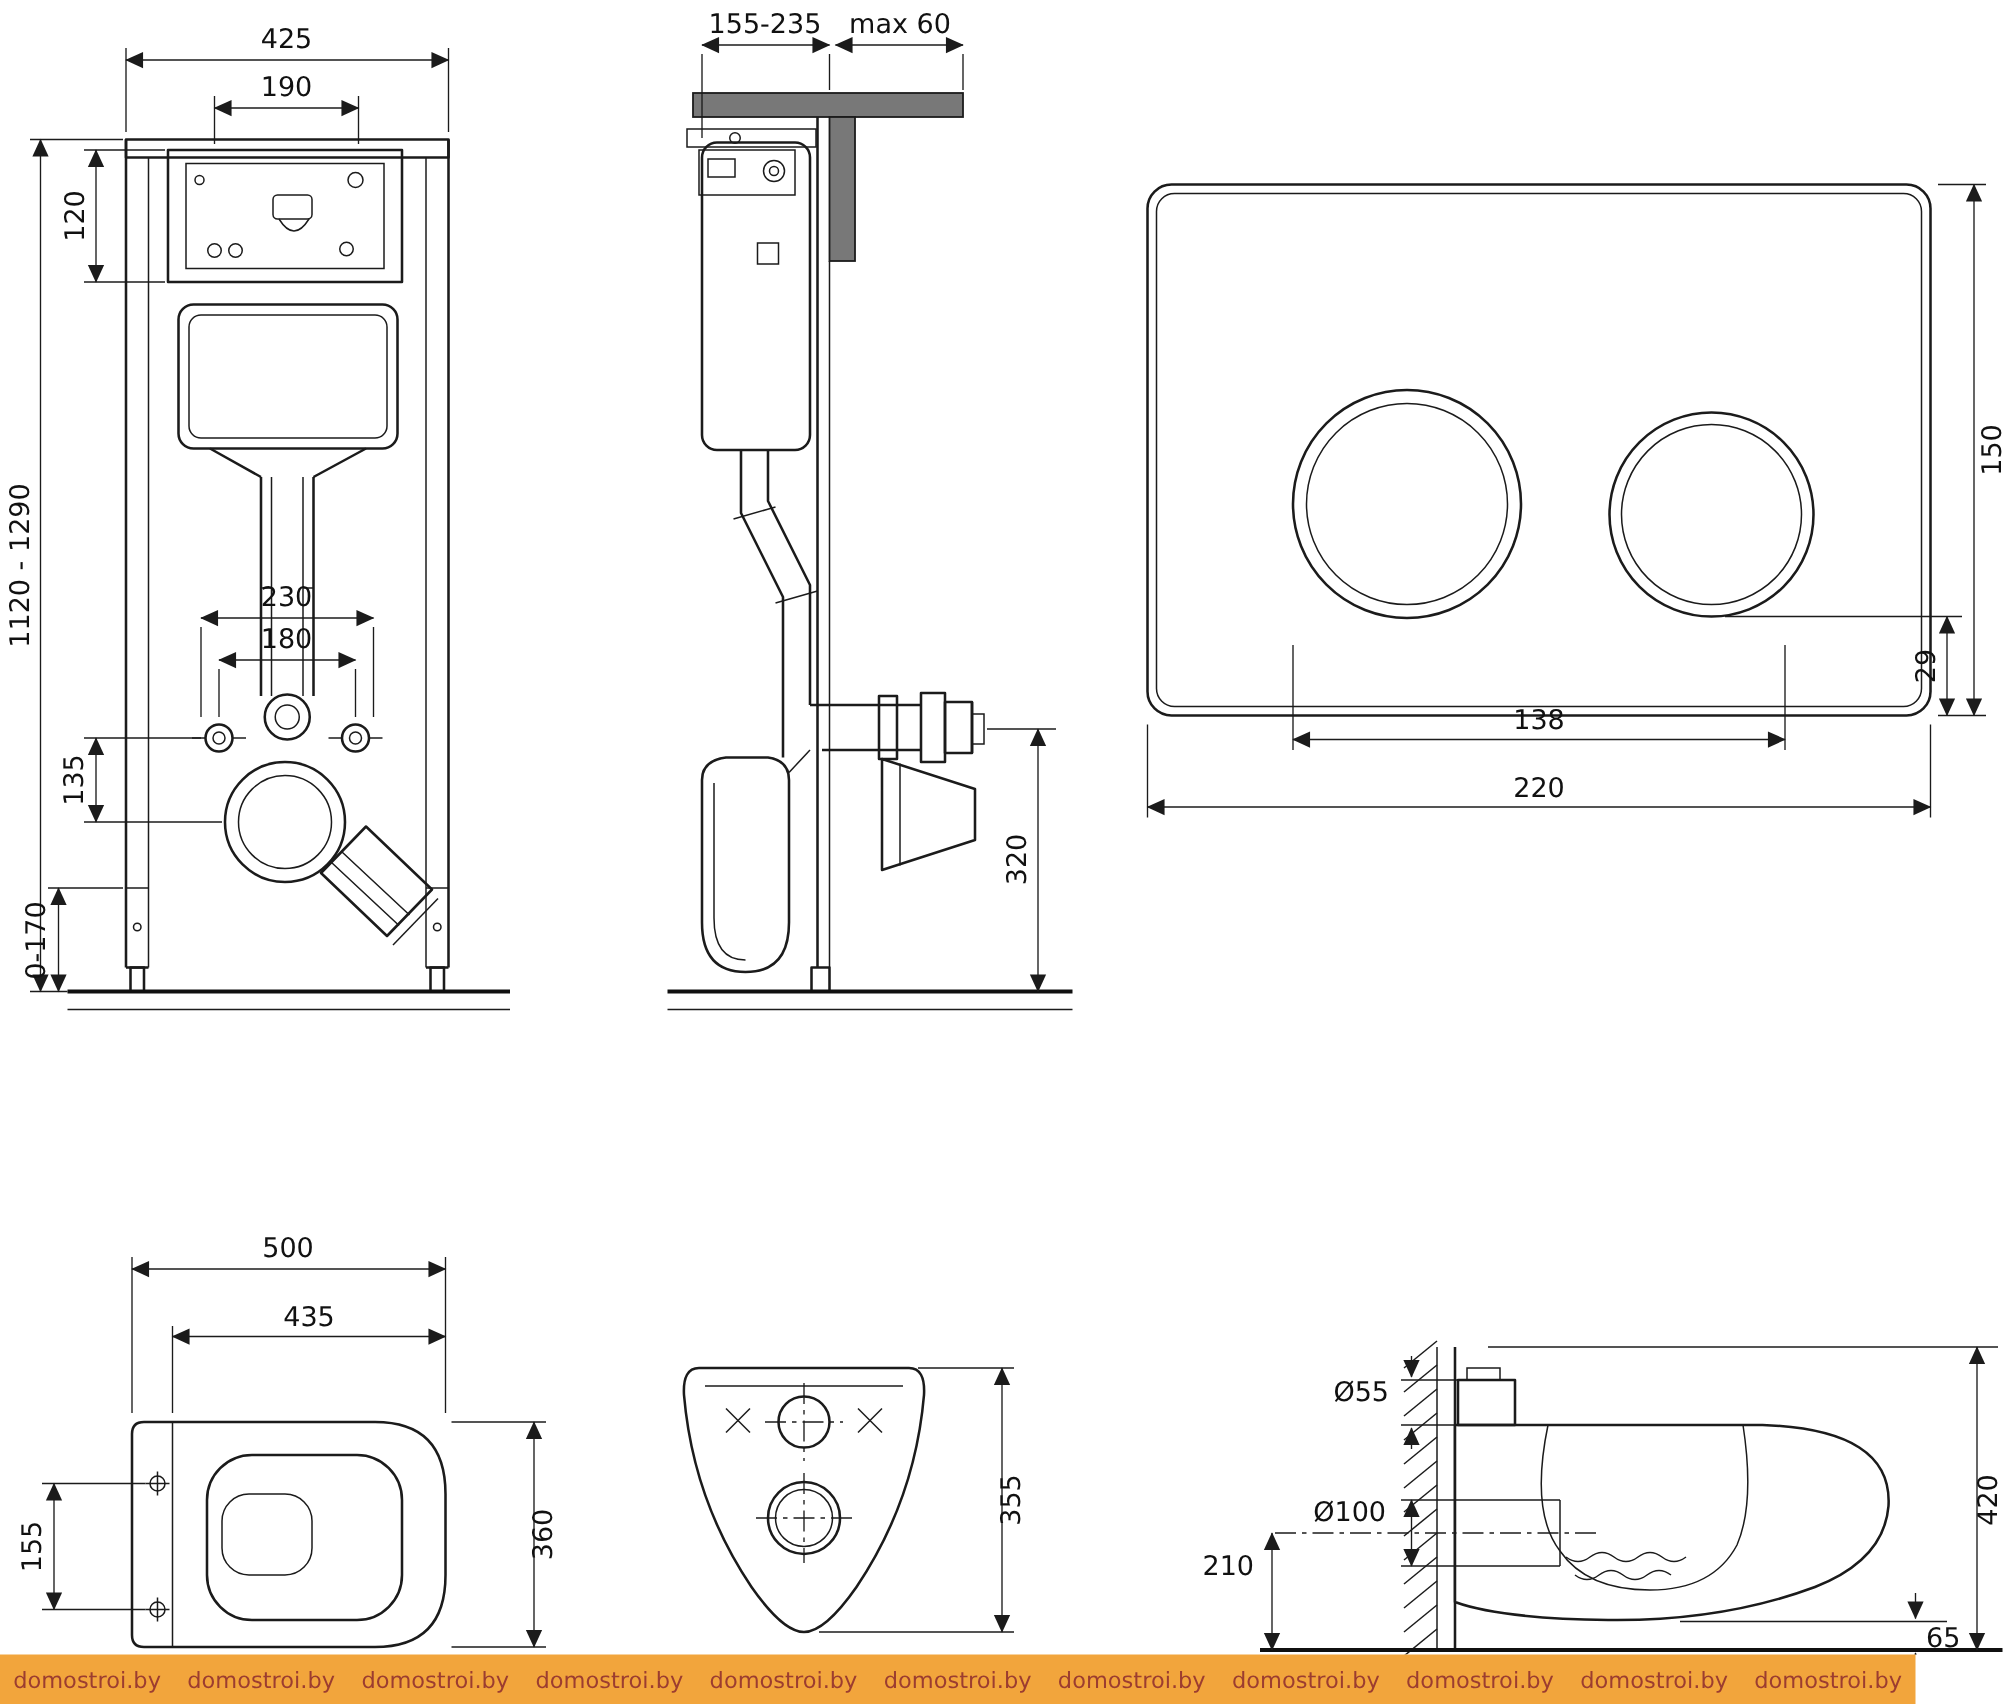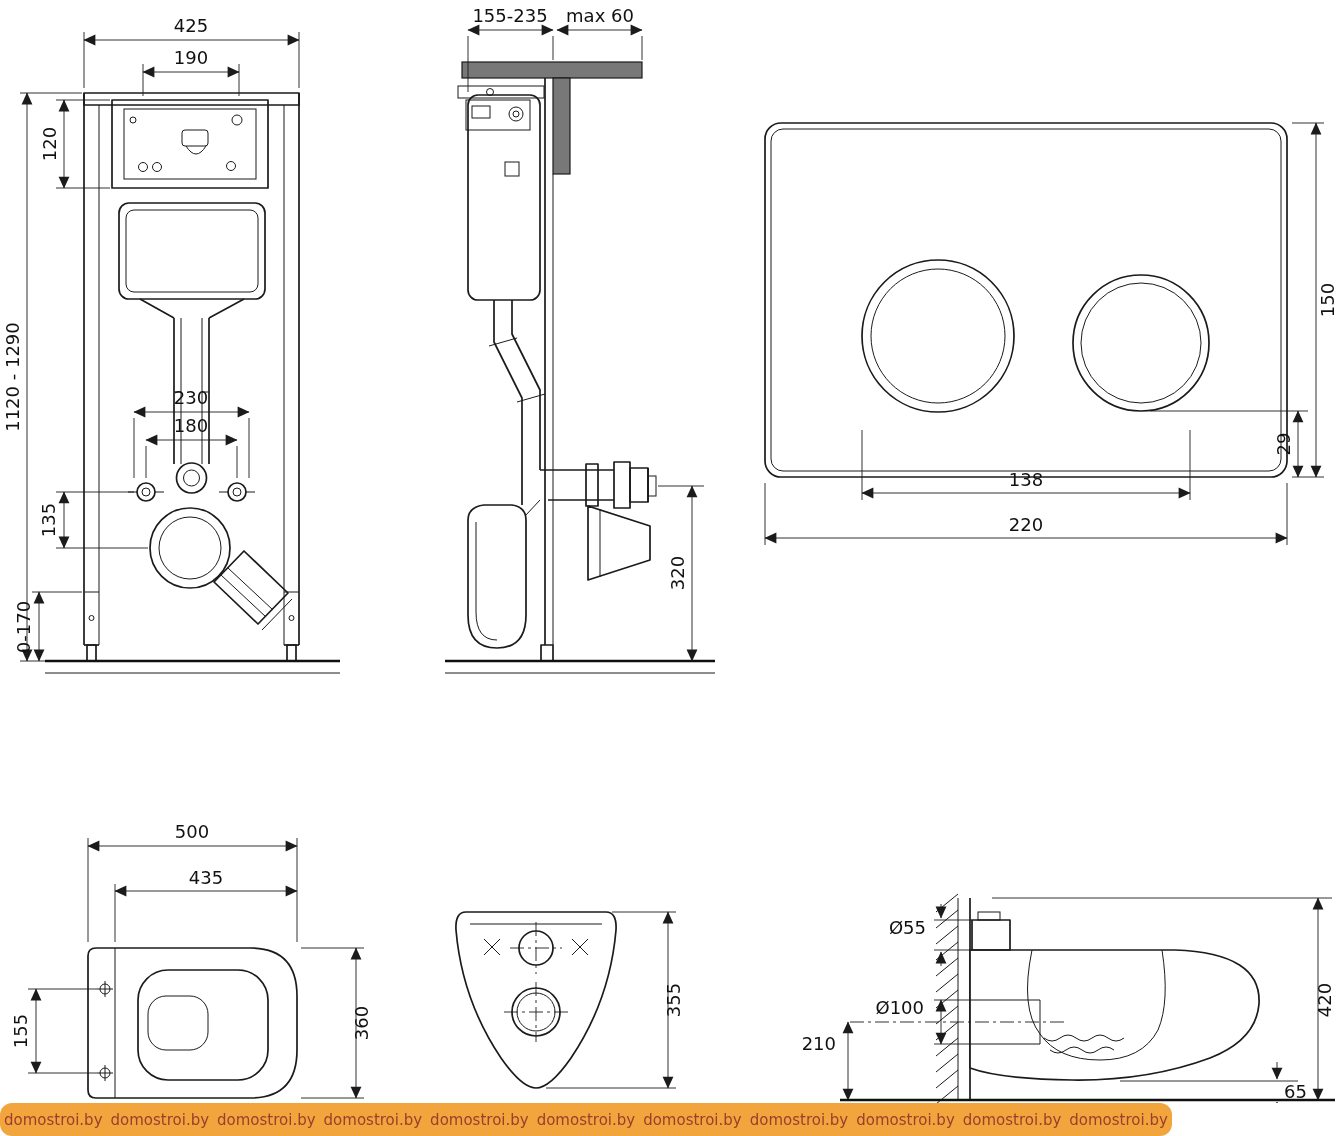--- a/index.html
+++ b/index.html
@@ -10,23 +10,23 @@
   .thin{stroke:#1b1b1b;stroke-width:1;fill:none;}
   .thick{stroke:#101010;stroke-width:2.6;fill:none;}
   .ext{stroke:#1b1b1b;stroke-width:.9;fill:none;}
   .dim{stroke:#1b1b1b;stroke-width:.9;fill:none;}
   .grey{fill:#787878;stroke:#1b1b1b;stroke-width:1.2;}
   .whitefill{fill:#fff;}
   .cl{stroke:#1b1b1b;stroke-width:.9;fill:none;stroke-dasharray:14 4 3 4;}
   text{font-family:"DejaVu Sans",sans-serif;font-size:18px;fill:#111;}
   .mid{text-anchor:middle;}
   .end{text-anchor:end;}
-  .watermark{position:absolute;left:0;top:1103px;width:1172px;height:33px;
+  .watermark{position:absolute;left:0;top:1103px;width:1277px;height:33px;
       background:#F2A53C;display:flex;align-items:center;
-      justify-content:space-around;color:#9C3D30;font-size:15px;border-radius:12px;}
+      justify-content:space-around;color:#9C3D30;font-size:15px;}
   .watermark span{white-space:nowrap;}
 </style>
 </head>
 <body>
 
 <svg width="1341" height="1103" viewBox="0 0 1341 1103">
 <defs>
   <marker id="arr" viewBox="0 0 12 12" refX="11" refY="6" markerWidth="13" markerHeight="13" orient="auto-start-reverse" markerUnits="userSpaceOnUse">
     <path d="M0.5,1 L11.5,6 L0.5,11 Z" fill="#1b1b1b"></path>
   </marker>

